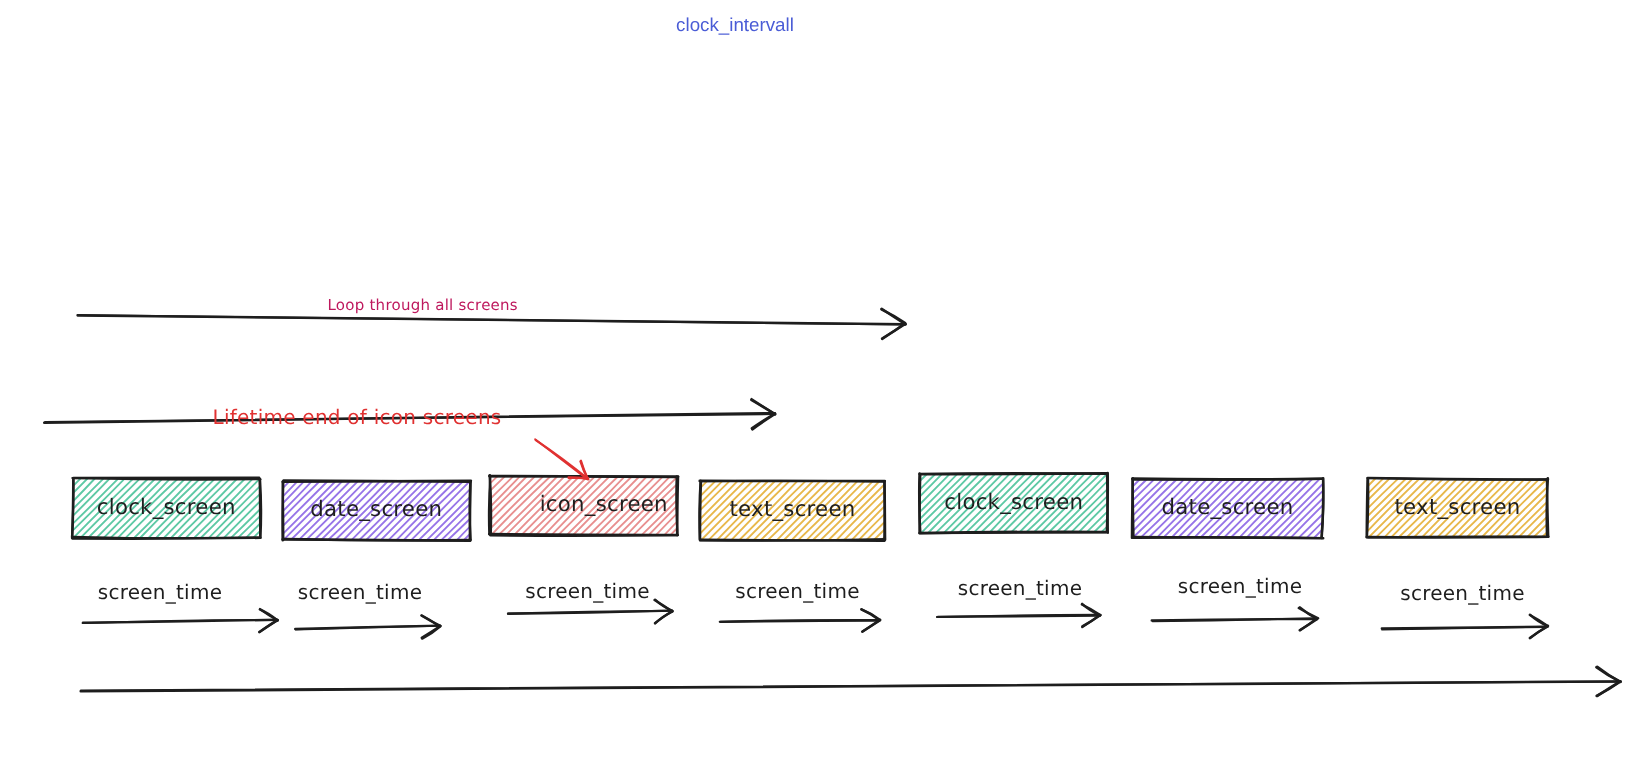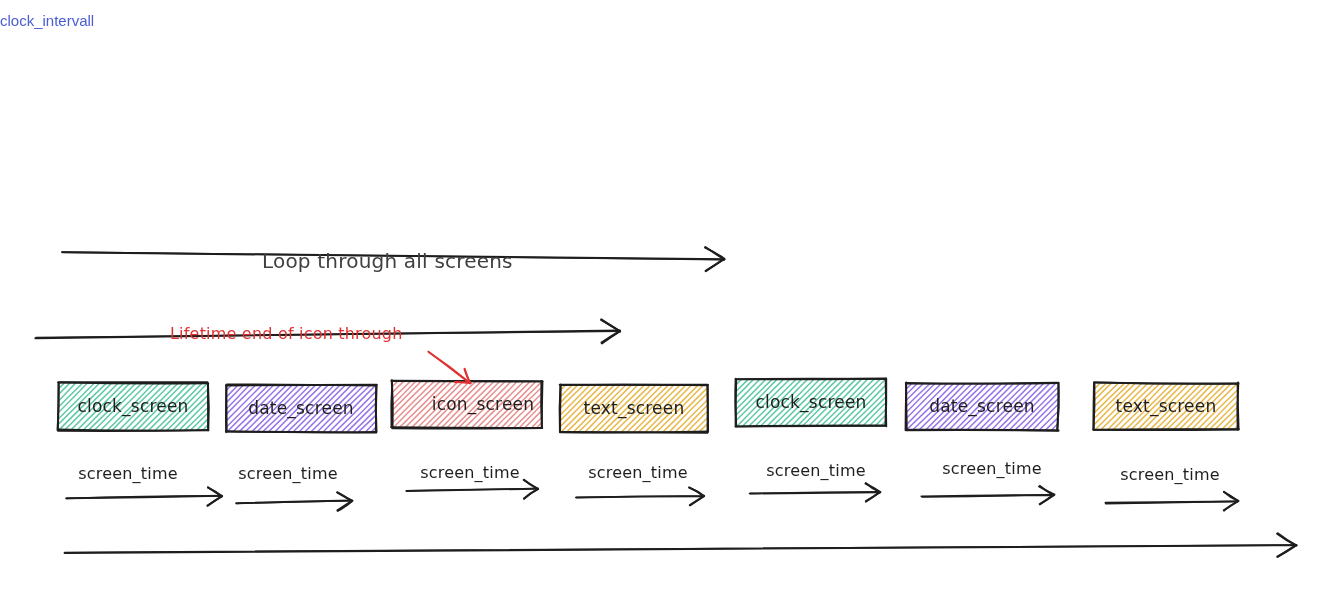--- a/index.html
+++ b/index.html
@@ -23,21 +23,21 @@
   .hand {
     font-family: "DejaVu Sans", sans-serif;
     font-weight: 400;
     letter-spacing: 0.2px;
   }
   .title-text {
     position: absolute;
     left: 0;
     top: 12px;
     width: 1176px;
-    text-align: left;
+    text-align: center;
     font-family: "Liberation Sans", sans-serif;
     font-size: 15px;
     color: #4a5cd6;
     white-space: nowrap;
   }
   .box-label,
   .axis-label,
   .note-label,
   .time-label {
     position: absolute;
@@ -553,18 +553,18 @@
     <div class="box-label hand" style="position: absolute; left: 811px; top: 391.5px; color: rgb(30, 30, 30); font-size: 17px; transform: translateX(-50%);">clock_screen</div>
     <div class="box-label hand" style="position: absolute; left: 982px; top: 395.5px; color: rgb(30, 30, 30); font-size: 17px; transform: translateX(-50%);">date_screen</div>
     <div class="box-label hand" style="position: absolute; left: 1166px; top: 395.5px; color: rgb(30, 30, 30); font-size: 17px; transform: translateX(-50%);">text_screen</div>
     <div class="axis-label hand" style="position: absolute; left: 128px; top: 464px; color: rgb(30, 30, 30); font-size: 16px; transform: translateX(-50%);">screen_time</div>
     <div class="axis-label hand" style="position: absolute; left: 288px; top: 464px; color: rgb(30, 30, 30); font-size: 16px; transform: translateX(-50%);">screen_time</div>
     <div class="axis-label hand" style="position: absolute; left: 470px; top: 463px; color: rgb(30, 30, 30); font-size: 16px; transform: translateX(-50%);">screen_time</div>
     <div class="axis-label hand" style="position: absolute; left: 638px; top: 463px; color: rgb(30, 30, 30); font-size: 16px; transform: translateX(-50%);">screen_time</div>
     <div class="axis-label hand" style="position: absolute; left: 816px; top: 461px; color: rgb(30, 30, 30); font-size: 16px; transform: translateX(-50%);">screen_time</div>
     <div class="axis-label hand" style="position: absolute; left: 992px; top: 459px; color: rgb(30, 30, 30); font-size: 16px; transform: translateX(-50%);">screen_time</div>
     <div class="axis-label hand" style="position: absolute; left: 1170px; top: 465px; color: rgb(30, 30, 30); font-size: 16px; transform: translateX(-50%);">screen_time</div>
-    <div class="axis-label hand" style="position: absolute; left: 262px; top: 237px; color: #404040; font-size: 20px; margin-top: 12px;">Loop through all screens</div>
-    <div class="note-label hand" style="position: absolute; left: 170px; top: 324px; color: rgb(224, 49, 49); font-size: 16px;">Lifetime end of icon through</div>
+    <div class="axis-label hand" style="position: absolute; left: 262px; top: 237px; color: #be185d; font-size: 12px;">Loop through all screens</div>
+    <div class="note-label hand" style="position: absolute; left: 170px; top: 324px; color: rgb(224, 49, 49); font-size: 16px;">Lifetime end of icon screens</div>
     <div class="time-label hand" style="position: absolute; left: 362px; top: 620px; color: rgb(30, 30, 30); font-size: 16px; transform: translateX(-50%);">Time</div>
   </div>
 
 <div class="title-text">clock_intervall</div>
 
 </body></html>

